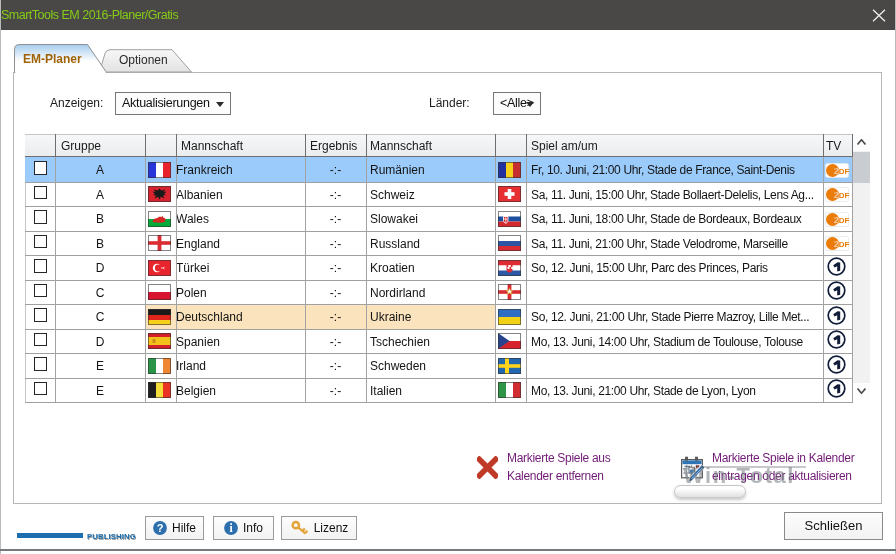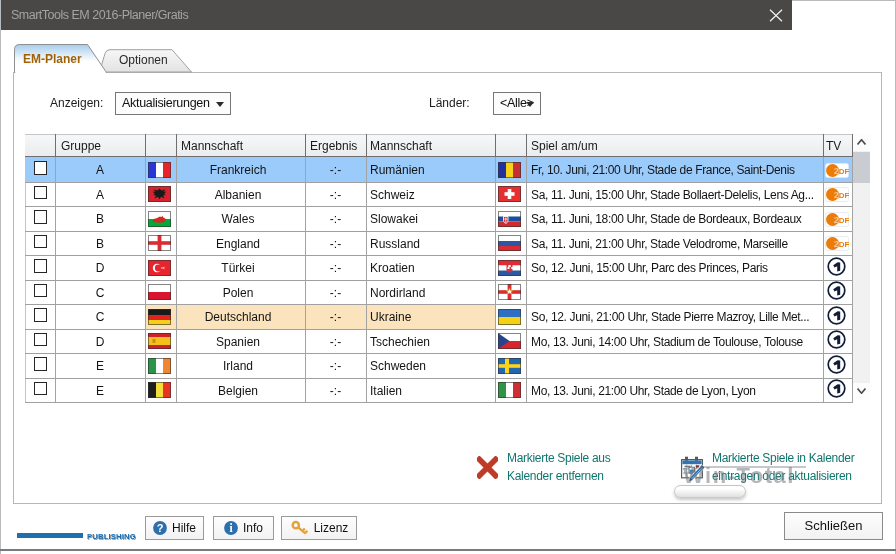--- a/index.html
+++ b/index.html
@@ -3,22 +3,22 @@
 <style>
 *{margin:0;padding:0;box-sizing:border-box}
 html,body{width:896px;height:554px;overflow:hidden}
 body{position:relative;font-family:"Liberation Sans",sans-serif;background:#fff;
   -webkit-font-smoothing:antialiased}
 .abs{position:absolute}
 
 #frame{position:absolute;left:0;top:0;width:896px;height:554px;border:1px solid #b9bcbf;border-bottom:none}
 #botline{position:absolute;left:0;top:549px;width:896px;height:1.5px;background:#787b7d}
 
-#title{position:absolute;left:1px;top:0;width:791px;height:30px;background:#4a4747;color:#a3a3a3;
- font-size:12.5px;letter-spacing:-0.5px;line-height:31px;padding-left:10px}
+#title{position:absolute;left:1px;top:0;width:894px;height:30px;background:#4a4747;color:#84cc16;
+ font-size:12.5px;letter-spacing:-0.5px;line-height:31px;}
 #closex{position:absolute;right:9px;top:8.5px;width:14px;height:13px}
 
 #tabsvg{position:absolute;left:0;top:40px}
 #tab1t{position:absolute;left:23px;top:52px;font-size:12px;font-weight:bold;color:#a16207}
 #tab2t{position:absolute;left:119px;top:53px;font-size:12px;color:#2a2a2a}
 
 .lbl{position:absolute;font-size:12px;color:#1c1c1c}
 .dd{position:absolute;height:23px;border:1px solid #747678;background:#fcfcfc;font-size:12.5px;color:#111;
  line-height:21px;padding-left:6px;letter-spacing:-0.3px}
 .dd .ar{position:absolute;right:6px;top:9px;width:0;height:0;border-left:4.5px solid transparent;border-right:4.5px solid transparent;border-top:5px solid #2a2a2a}
@@ -30,34 +30,34 @@
 #tbl .vlh{position:absolute;top:0;width:1px;height:23px;background:#6f6f6f}
 #tbl .hl{position:absolute;left:0;width:828px;height:1px;background:#a0a0a0}
 .row{position:absolute;left:0;width:828px;height:24.5px;font-size:12px;color:#141414}
 .row.sel{background:#9bcbfb}
 .tanbg{position:absolute;left:120px;top:0;width:350px;height:24.5px;background:#fbe3bd}
 .row>span{position:absolute;top:6.3px}
 .row .cb{left:8.5px;top:4px;width:13.5px;height:13.5px;border:1.7px solid #262626;background:#fff}
 .row .grp{left:30px;width:90px;text-align:center}
 .row .f1{left:123px;top:4.8px}.row .f2{left:473px;top:4.8px}
 .flg svg{display:block}
-.row .n1{left:151px;width:124px;text-align:center}
+.row .n1{left:151px;width:124px;text-align:left}
 .row .erg{left:280px;width:61px;text-align:center}
 .row .n2{left:345px}
 .row .dt{left:506px;letter-spacing:-0.35px;white-space:pre}
 .row .tv{left:799px;top:2.5px;width:28px}
 .row .tva svg{display:block;margin:-1px 0 0 3px}
 .row .tvz svg{display:block;margin:3.3px 0 0 1px}
 
 #sbar{position:absolute;left:853px;top:134px;width:17px;height:266px;background:#f1f1f1}
 #sbar .btn{position:absolute;left:0;width:17px;height:17px;background:#fdfdfd}
 #sbar .thumb{position:absolute;left:0;top:18px;width:17px;height:31px;background:#c9cdd2}
 #sbar svg{display:block;margin:5px auto}
 
-.nav{position:absolute;font-size:12px;letter-spacing:-0.3px;color:#0f766e;line-height:17.5px}
+.nav{position:absolute;font-size:12px;letter-spacing:-0.3px;color:#701a75;line-height:17.5px}
 
 .btn2{position:absolute;height:24.5px;border:1px solid #9a9a9a;background:linear-gradient(#fdfdfd,#f2f2f2);
  font-size:12px;color:#111;display:flex;align-items:center;justify-content:center}
 #logo{position:absolute;left:16px;top:512.5px;width:130px;height:34px}
 #wm{position:absolute;left:683px;top:463px;width:220px;font-size:22px;font-weight:bold;color:rgba(110,116,122,0.52);letter-spacing:1.5px;z-index:6}#wmbar{position:absolute;left:700px;top:466px;width:106px;height:2px;background:rgba(112,118,124,0.40);z-index:6}
 #caps{position:absolute;left:674px;top:485px;width:72px;height:12.5px;border-radius:7px;background:linear-gradient(#ffffff 25%,#e0e0e0);border:1px solid rgba(190,190,190,0.8);box-shadow:0 2px 3px rgba(150,150,150,0.5);z-index:5}
 </style></head>
 <body>
 <div id="frame"></div>
 <div id="botline"></div>

